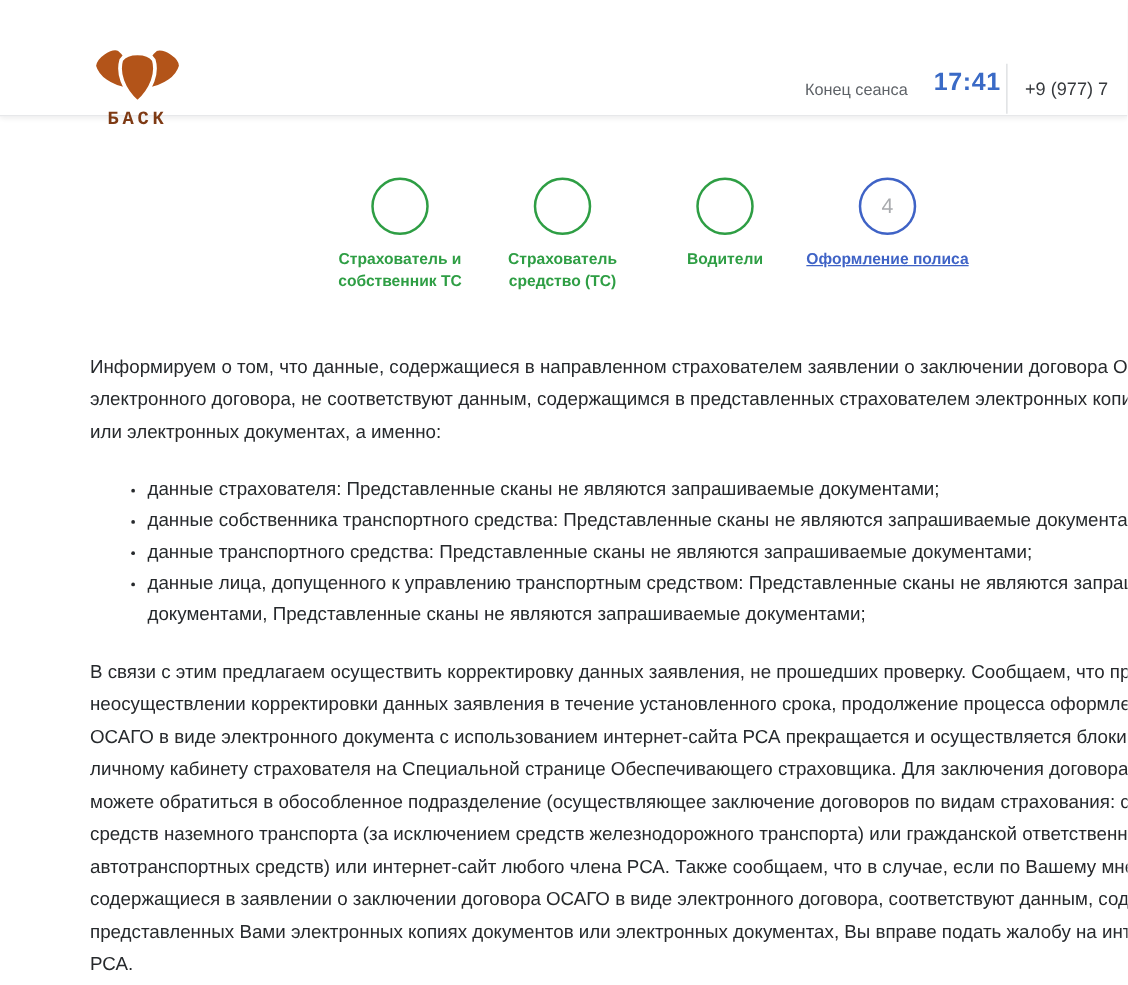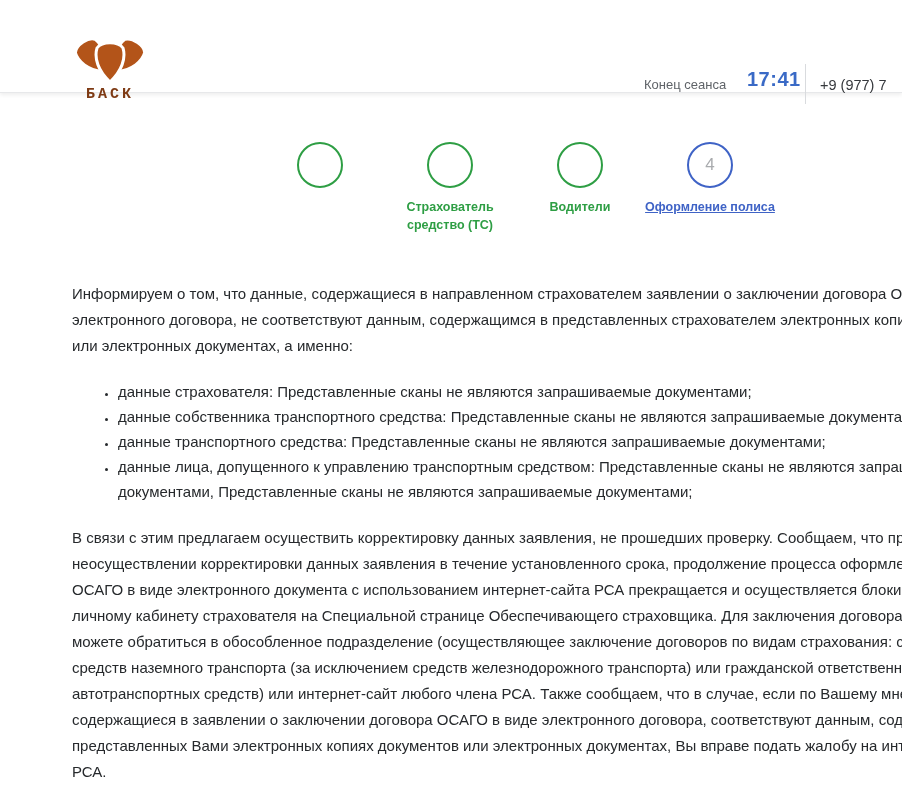--- a/index.html
+++ b/index.html
@@ -11,21 +11,21 @@
   .header{
     position:relative;height:92px;background:#ffffff;
     border-bottom:1px solid #e7e8ea;
     box-shadow:0 2px 4px rgba(0,0,0,0.07);
   }
   .logo{position:absolute;left:74px;top:34px;width:72px;text-align:center;cursor:pointer;}
   .logo-text{
     font-family:Liberation Mono, monospace;font-weight:700;
     font-size:15px;color:var(--logo_brown);letter-spacing:3px;margin-top:-2px;
   }
-  .session{position:absolute;right:0;top:16px;height:92px;width:260px;}
+  .session{position:absolute;right:0;top:3px;height:92px;width:260px;}
   .session-label{position:absolute;left:2px;top:61px;font-size:13px;color:var(--muted_gray);}
   .session-time{
     position:absolute;left:105px;top:52px;font-size:20px;font-weight:700;
     color:var(--time_blue);letter-spacing:0.5px;
   }
   .header-divider{position:absolute;left:163px;top:48px;width:1px;height:40px;background:#d9dbde;}
   .phone{position:absolute;left:178px;top:61px;font-size:14.5px;color:#36393d;white-space:nowrap;}
   
   .stepper{display:flex;margin:49px 0 0 255px;width:540px;}
   .step{width:130px;display:flex;flex-direction:column;align-items:center;cursor:pointer;}
@@ -69,20 +69,21 @@
       <span class="header-divider"></span>
       <span class="phone">+9 (977) 7</span>
     </div>
   </header>
 
   <nav class="stepper">
     <div class="step">
       <div class="circle">
         <span></span>
       </div>
+      <div class="step-label">Страхователь и собственник ТС</div>
     </div>
     <div class="step">
       <div class="circle">
         <span></span>
       </div>
       <div class="step-label">Страхователь средство (ТС)</div>
     </div>
     <div class="step">
       <div class="circle">
         <span></span>

